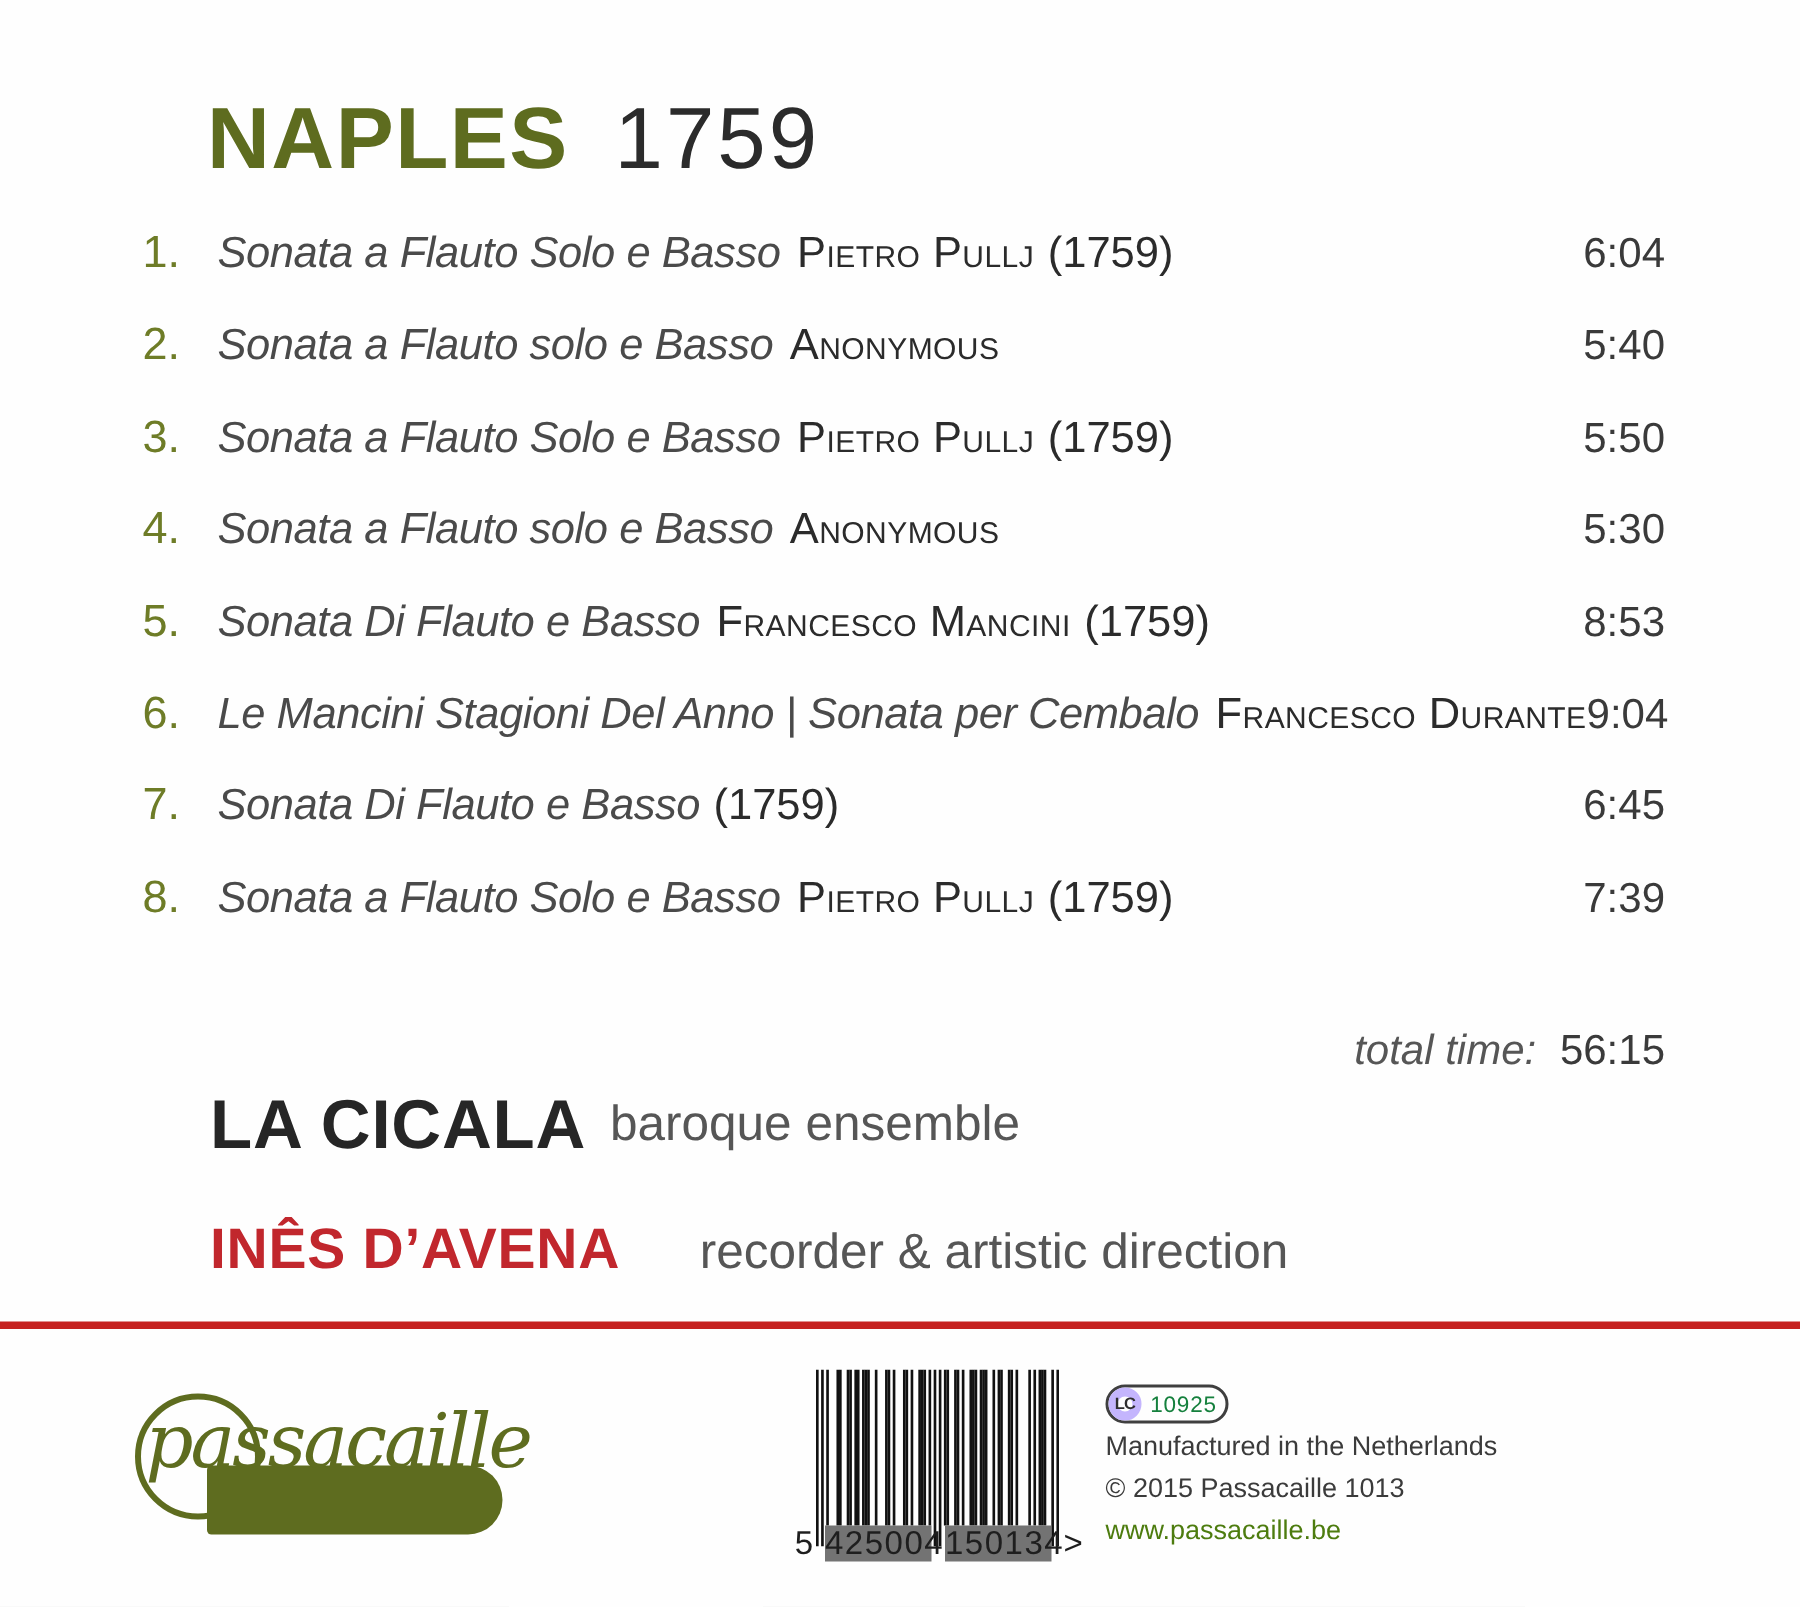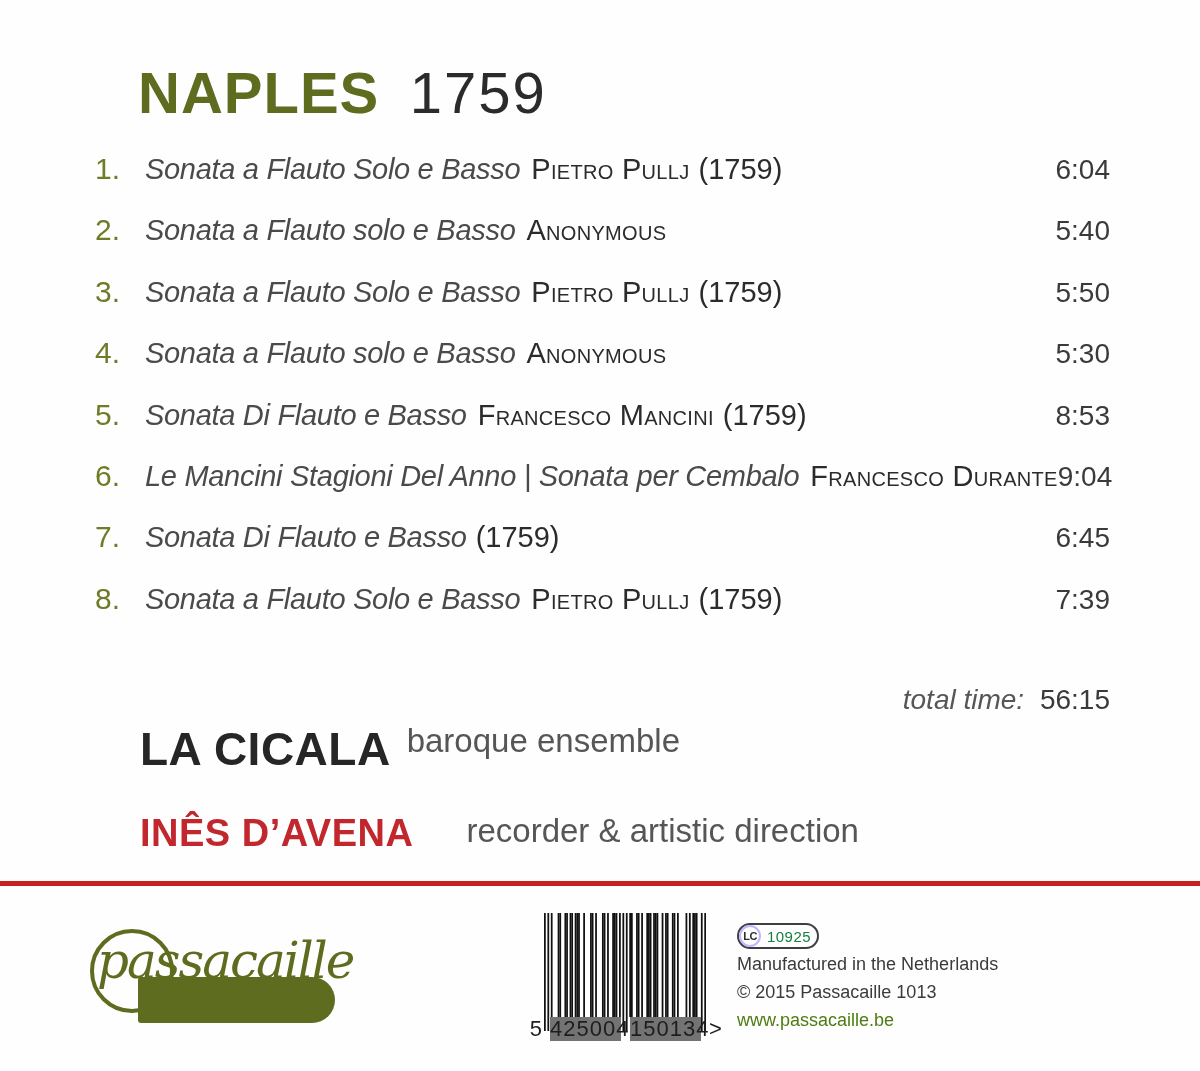--- a/index.html
+++ b/index.html
@@ -67,21 +67,21 @@
   .total-time{
     position:absolute; right:90px; top:684px;
     font-size:28px; white-space:nowrap;
   }
   .total-time .tt-label{font-style:italic; color:var(--midgray);}
   .total-time .tt-value{color:#3a3a3a; margin-left:8px;}
 
   
   .credit-line{
     position:absolute; left:140px;
-    display:flex; align-items:flex-start; white-space:nowrap;
+    display:flex; align-items:center; white-space:nowrap;
   }
   .credit-ensemble{top:722px;}
   .credit-director{top:812px;gap:40px;}
   .ensemble-name{font-size:46px; font-weight:700; color:#262626; letter-spacing:0.5px;}
   .ensemble-role{font-size:33px; color:var(--midgray); margin-left:16px;}
   .director-name{font-size:38px; font-weight:700; color:var(--red); letter-spacing:0.5px;}
   .director-role{font-size:33px; color:var(--midgray); margin-left:13px;}
 
   
   .red-rule{
@@ -123,21 +123,21 @@
 
   
   .lc-badge{
     position:absolute; left:737px; top:923px;
     width:82px; height:26px; box-sizing:border-box;
     border:2px solid #3f3f3f; border-radius:14px;
     display:flex; align-items:center;
   }
   .lc-circle{
     width:22px; height:22px; box-sizing:border-box;
-    border:2px solid #c4b5fd; border-radius:50%;
+    border:6px solid #c4b5fd; border-radius:50%;
     display:flex; align-items:center; justify-content:center;
     font-size:11px; font-weight:700; color:#2e2e2e; letter-spacing:-0.5px;
     flex:0 0 22px;
   }
   .lc-number{
     flex:1; text-align:center; font-size:15px; color:#15803d; letter-spacing:0.5px;
   }
 
   
   .footer-line{

